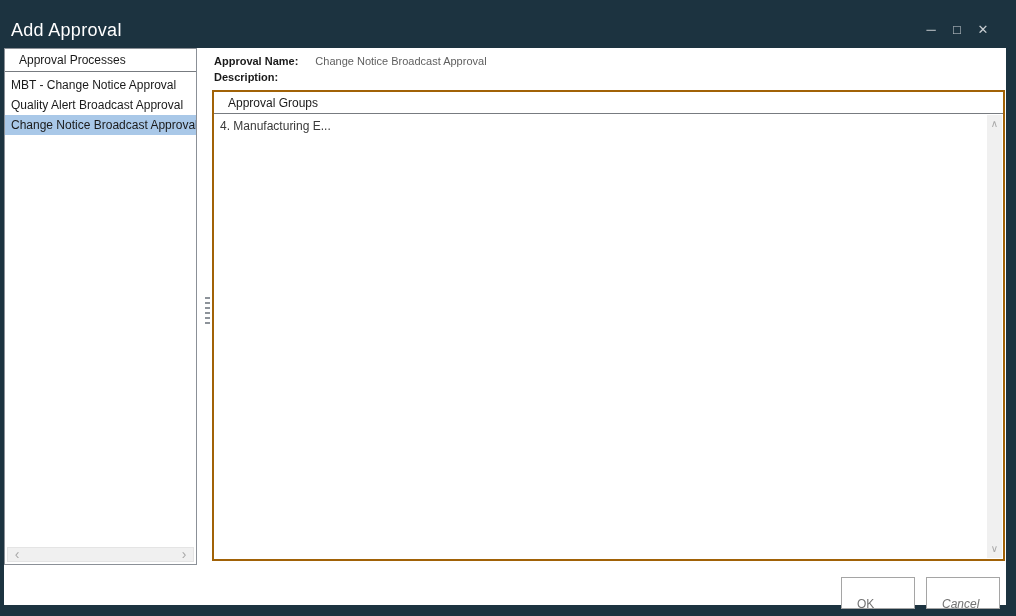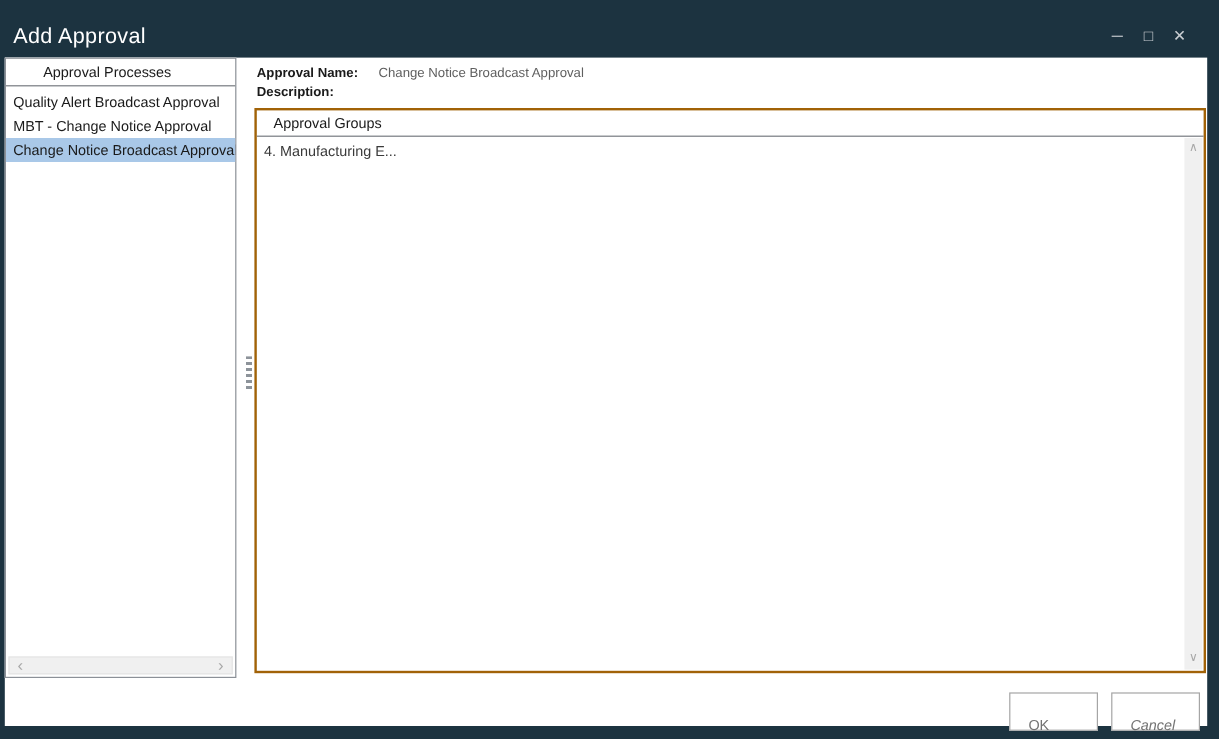--- a/index.html
+++ b/index.html
@@ -31,21 +31,21 @@
   .content{
     position:absolute;left:4px;top:48px;width:1002px;height:557px;
     background:#ffffff;
   }
   
   .left-panel{
     position:absolute;left:0;top:0;width:193px;height:517px;
     background:#ffffff;border:1px solid #8b9097;
   }
   .lp-header{
-    height:23px;line-height:23px;padding-left:31px;
+    height:23px;line-height:23px;padding-left:14px;
     font-size:12px;color:#1a1a1a;
     border-bottom:1px solid #777b80;
   }
   .lp-items{padding-top:3px;}
   .lp-item{
     height:20px;line-height:20px;padding-left:6px;
     font-size:12px;color:#1a1a1a;white-space:nowrap;overflow:hidden;
     cursor:default;
   }
   .lp-item.selected{background:var(--selection);}
@@ -119,22 +119,22 @@
       <span class="win-btn">□</span>
       <span class="win-btn">✕</span>
     </div>
   </div>
 
   <div class="content">
 
     <div class="left-panel">
       <div class="lp-header">Approval Processes</div>
       <div class="lp-items">
+        <div class="lp-item">MBT - Change Notice Approval</div>
         <div class="lp-item">Quality Alert Broadcast Approval</div>
-        <div class="lp-item">MBT - Change Notice Approval</div>
         <div class="lp-item selected">Change Notice Broadcast Approval</div>
       </div>
       <div class="lp-hscroll">
         <span class="arr left">‹</span>
         <span class="arr right">›</span>
       </div>
     </div>
 
     <div class="splitter"></div>
     <div class="splitter-grip"></div>

